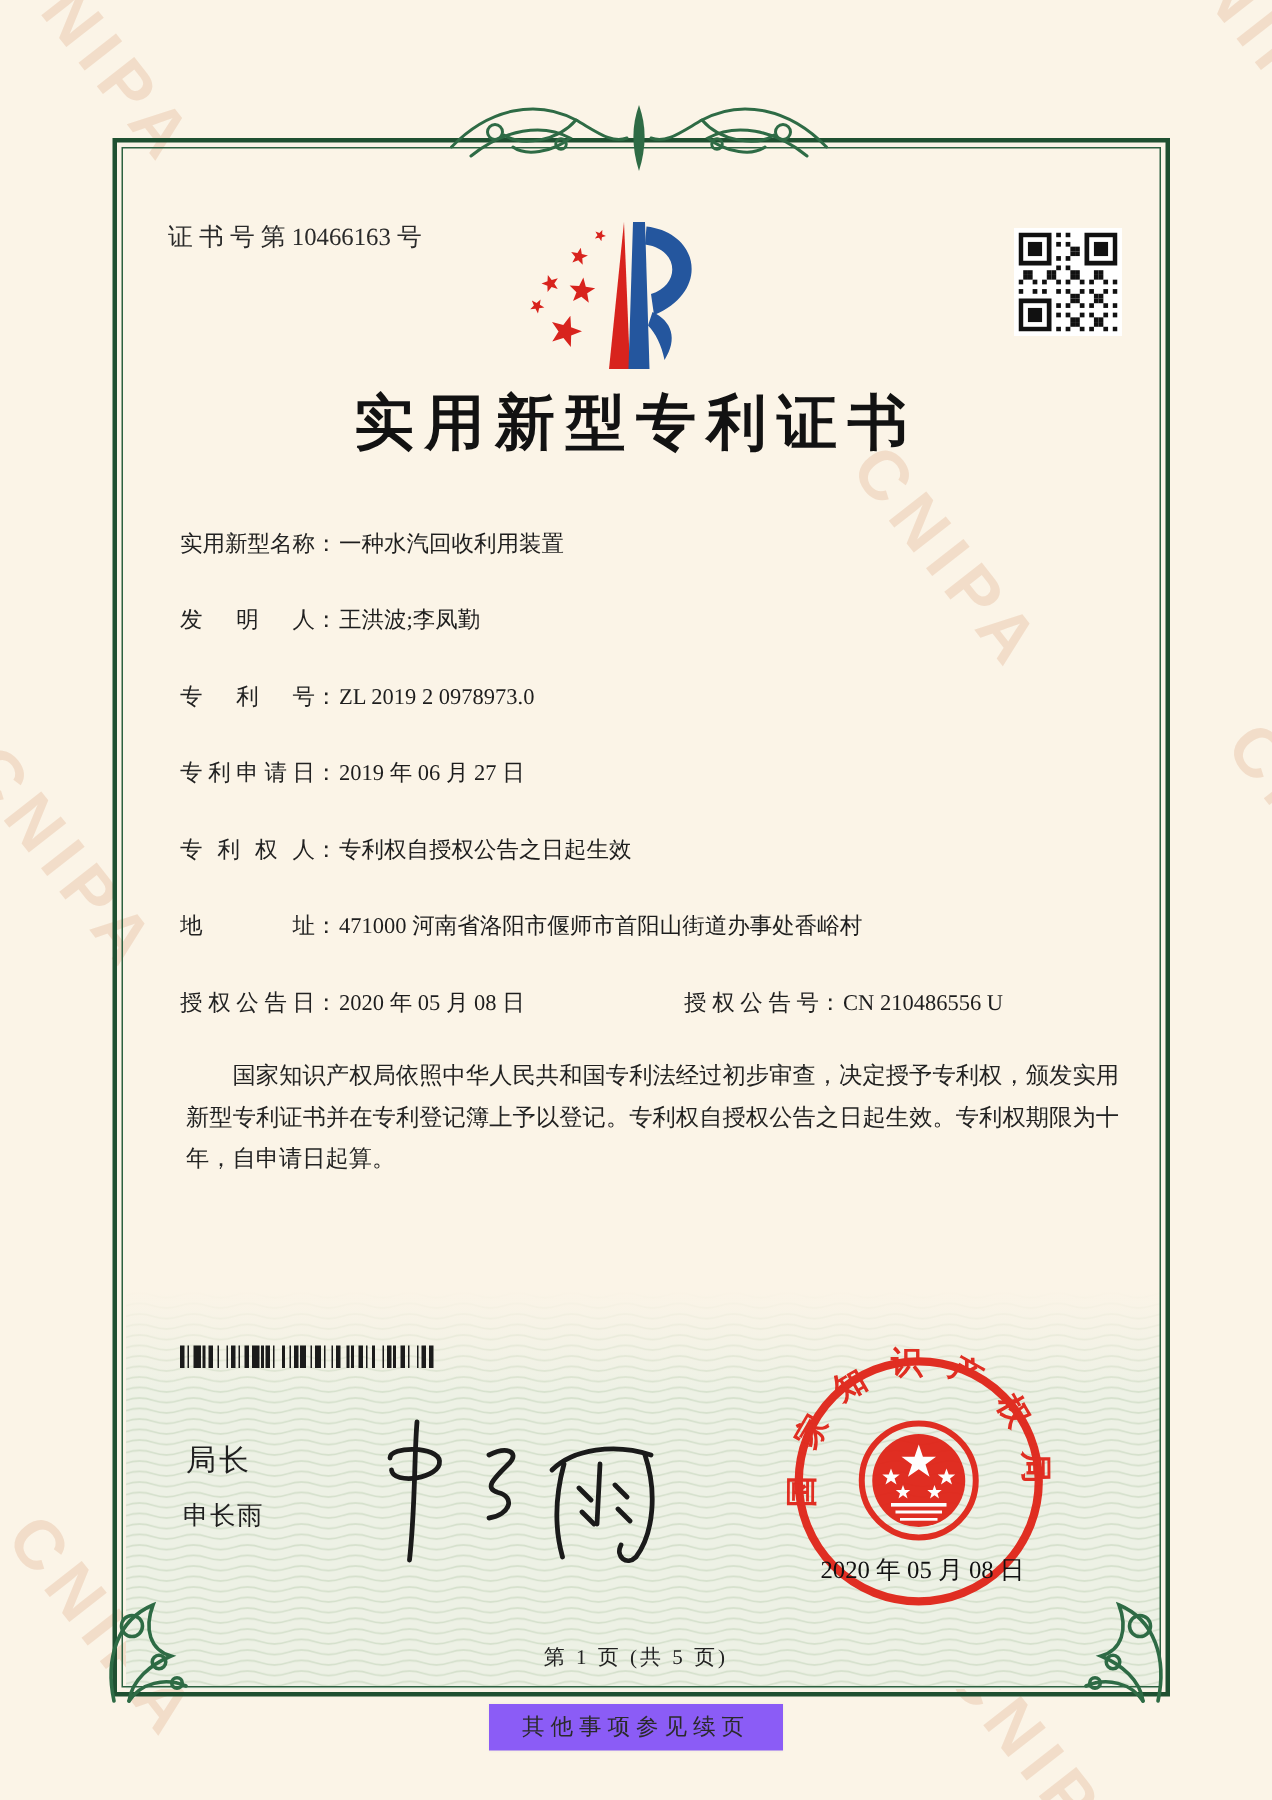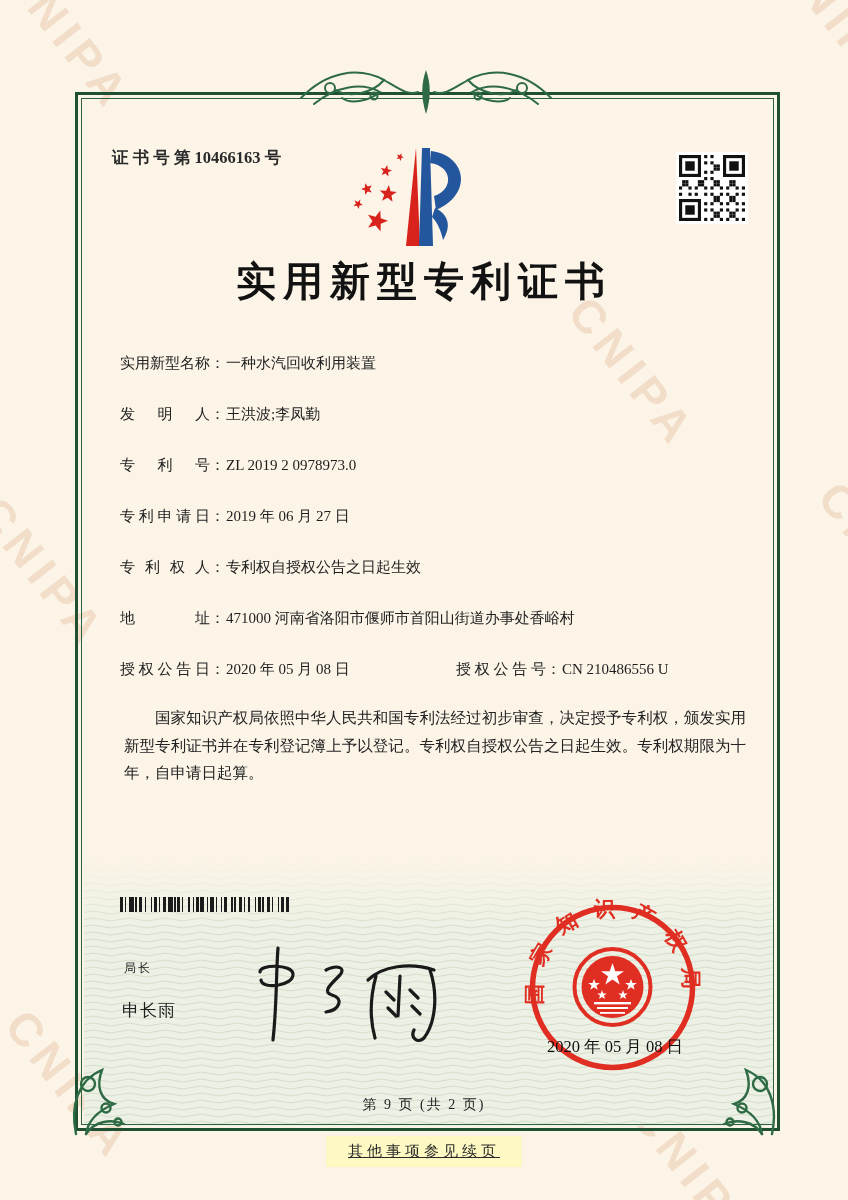--- a/index.html
+++ b/index.html
@@ -11,21 +11,21 @@
       transform:rotate(52deg);white-space:nowrap;z-index:0;user-select:none;}
   
   .frame-outer{position:absolute;left:75px;top:92px;width:699px;height:1033px;
                border:3px solid #1f5031;z-index:1;}
   .frame-inner{position:absolute;inset:3px;border:1px solid #2c6140;}
   
   .waves{position:absolute;left:84px;top:860px;width:690px;height:266px;z-index:1;}
   .waves-fade{position:absolute;left:84px;top:860px;width:690px;height:70px;z-index:1;
               background:linear-gradient(180deg,#fbf4e7 0%,rgba(251,244,231,0) 100%);}
   
-  .cert-no{position:absolute;left:112px;top:147px;font-size:16.5px;color:#2a2a2a;z-index:2;font-weight:bold;}
+  .cert-no{position:absolute;left:112px;top:147px;font-size:16.5px;color:#2a2a2a;z-index:2;}
   .logo{position:absolute;left:350px;top:144px;z-index:2;}
   .qr{position:absolute;left:676px;top:152px;z-index:2;background:#fff;padding:3px;}
   .title{position:absolute;left:0;top:254px;width:100%;text-align:center;z-index:2;
          font-size:40px;font-weight:bold;letter-spacing:7px;color:#121212;}
   
   .fields{position:absolute;left:120px;top:352px;width:632px;z-index:2;font-size:15px;}
   .field-row{line-height:22px;margin-bottom:29px;white-space:nowrap;text-decoration:underline;}
   .field-label{display:inline-block;width:90px;text-align:justify;text-align-last:justify;
                vertical-align:top;color:#222;}
   .field-colon{display:inline-block;width:16px;color:#222;}
@@ -34,35 +34,35 @@
   .pair-first{width:336px;}
   
   .body-text{position:absolute;left:120px;top:700px;width:630px;z-index:2;
              font-size:15.5px;line-height:1.78;text-align:justify;color:#222;}
   .body-text p{margin:4px;text-indent:2em;}
   
   .barcode{position:absolute;left:120px;top:897px;width:216px;height:15px;z-index:2;
            display:flex;align-items:stretch;}
   .barcode .b{height:100%;}
   
-  .sig-title{position:absolute;left:124px;top:960px;z-index:3;font-size:12px;font-weight:500;
+  .sig-title{position:absolute;left:124px;top:960px;z-index:3;font-size:20px;font-weight:500;
              font-family:"Liberation Sans","DejaVu Sans",sans-serif;color:#1f1f1f;letter-spacing:2px;}
   .sig-name{position:absolute;left:122px;top:999px;z-index:3;font-size:17px;font-weight:500;
             font-family:"Liberation Sans","DejaVu Sans",sans-serif;color:#1f1f1f;letter-spacing:1px;}
   .sig-hand{position:absolute;left:248px;top:942px;z-index:3;}
   
   .seal{position:absolute;left:520px;top:895px;z-index:3;opacity:.95;}
   .seal-date{position:absolute;left:515px;top:1036px;width:200px;text-align:center;z-index:4;
              font-size:16.5px;color:#111;}
   
   .page-no{position:absolute;left:0;top:1096px;width:100%;text-align:center;z-index:2;
            font-size:14px;letter-spacing:2px;color:#222;}
   .bottom-note-wrap{position:absolute;left:0;top:1136px;width:100%;text-align:center;z-index:2;}
-  .bottom-note{display:inline-block;background:#fef9c3;padding:6px 22px;font-size:15px;
-               letter-spacing:4px;color:#2a2a2a;box-shadow:0 0 2px rgba(0,0,0,.05);text-decoration:underline;}
+  .bottom-note{display:inline-block;background:#8b5cf6;padding:6px 22px;font-size:15px;
+               letter-spacing:4px;color:#2a2a2a;box-shadow:0 0 2px rgba(0,0,0,.05);}
   .orn{position:absolute;z-index:2;}
 </style>
 </head>
 <body>
 
 <div class="page">
 
   <div class="wm" style="left:-20px;top:8px">CNIPA</div>
   <div class="wm" style="left:752px;top:-8px">CNIPA</div>
   <div class="wm" style="left:545px;top:345px">CNIPA</div>
@@ -353,18 +353,18 @@
       <polygon points="111,84 112.5,88 116.8,88 113.4,90.6 114.7,94.7 111,92.2 107.3,94.7 108.6,90.6 105.2,88 109.5,88" fill="#fff"></polygon>
       <polygon points="82,95 83.2,98.4 86.8,98.4 84,100.6 85,104 82,101.9 79,104 80,100.6 77.2,98.4 80.8,98.4" fill="#fff"></polygon>
       <polygon points="103,95 104.2,98.4 107.8,98.4 105,100.6 106,104 103,101.9 100,104 101,100.6 98.2,98.4 101.8,98.4" fill="#fff"></polygon>
       <rect x="74" y="107" width="37" height="2.4" fill="#fff"></rect>
       <rect x="77" y="112" width="31" height="2" fill="#fff"></rect>
       <rect x="80" y="117" width="25" height="1.8" fill="#fff"></rect>
     </g>
   </svg>
   <div class="seal-date">2020 年 05 月 08 日</div>
 
-  <div class="page-no">第 9 页 (共 2 页)</div>
+  <div class="page-no">第 1 页 (共 5 页)</div>
   <div class="bottom-note-wrap">
     <span class="bottom-note">其他事项参见续页</span>
   </div>
 
 </div>
 
 </body></html>

